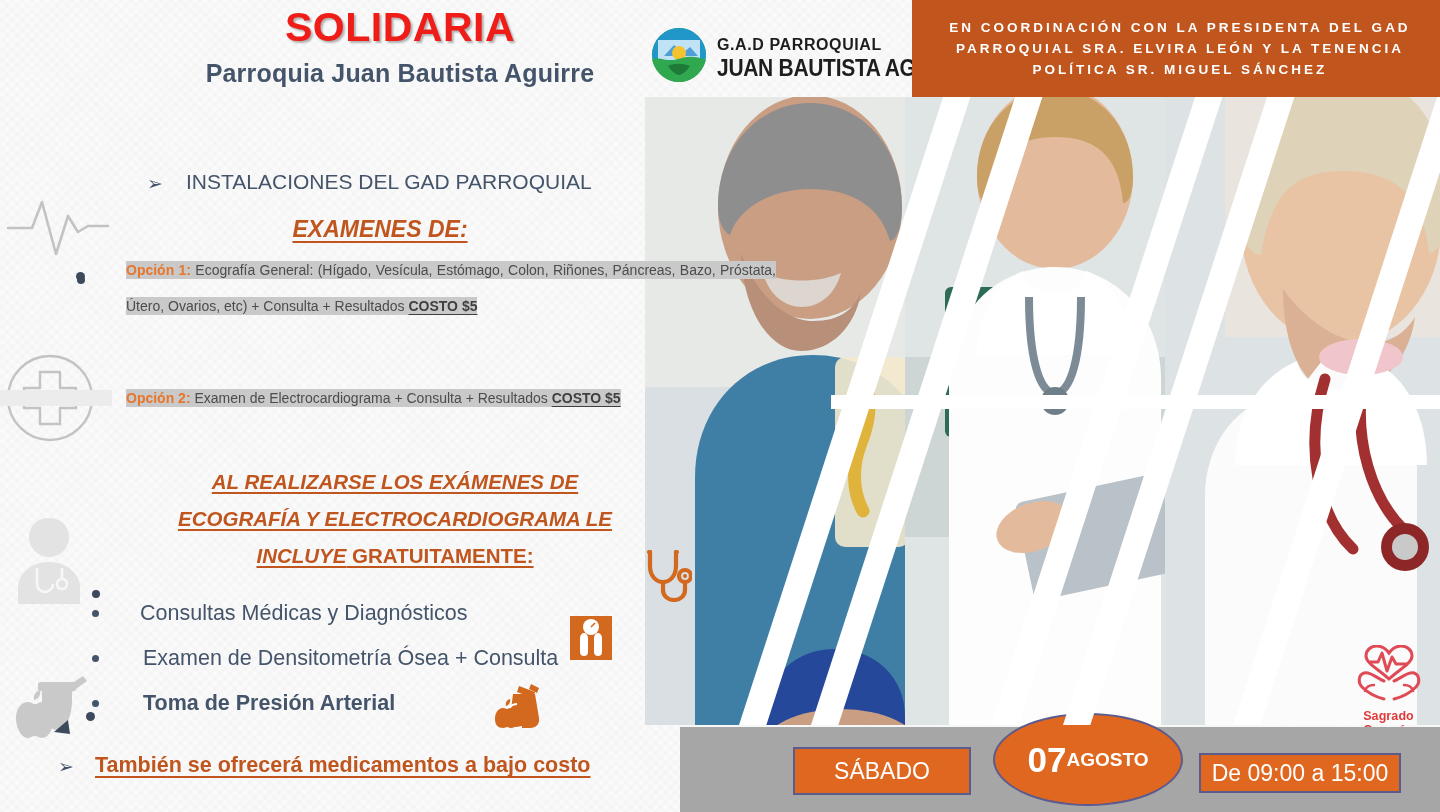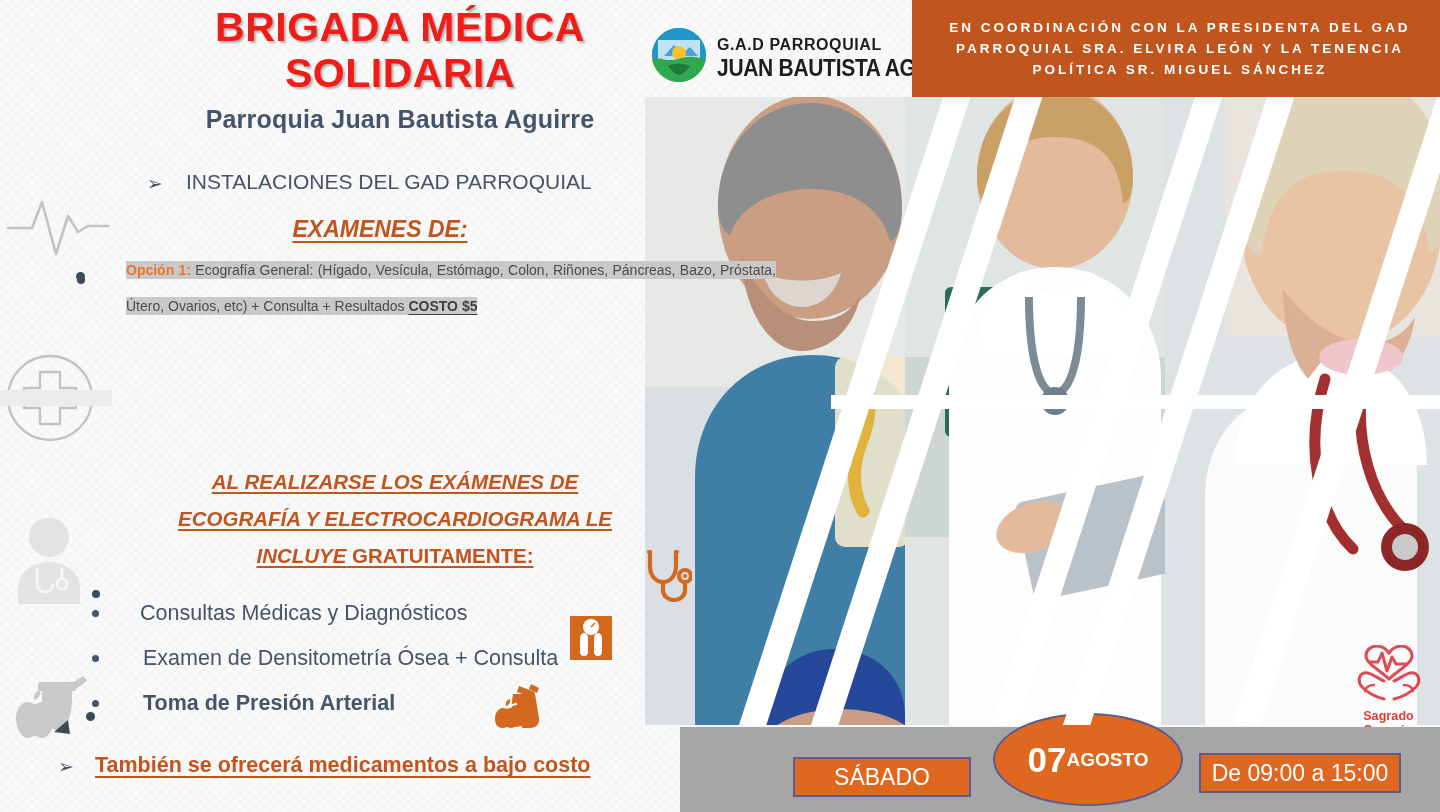--- a/index.html
+++ b/index.html
@@ -118,21 +118,21 @@
   
   .sagrado { position: absolute; left: 1337px; top: 645px; text-align: center; }
   .sagrado-label { color: #e03a3a; font-weight: bold; font-size: 12.5px; margin-top: -2px; letter-spacing: .1px; }
 
   
   .datebar { position: absolute; left: 680px; top: 727px; width: 760px; height: 85px; background: #a6a6a6; }
   .date-box {
     position: absolute; background: #e0671f; border: 2px solid #5b5b8e;
     color: #ffffff; font-size: 23px; display: flex; align-items: center; justify-content: center;
   }
-  #box-dia  { left: 113px; top: 30px; width: 178px; height: 40px; }
+  #box-dia  { left: 113px; top: 20px; width: 178px; height: 48px; }
   #box-hora { left: 519px; top: 26px; width: 202px; height: 40px; }
   .date-oval {
     position: absolute; left: 993px; top: 713px; width: 190px; height: 93px;
     background: #e0671f; border: 2px solid #5b5b8e; border-radius: 50%;
     display: flex; flex-direction: row; align-items: center; justify-content: center;
     color: #ffffff;
   }
   .oval-day { font-size: 35px; font-weight: bold; line-height: 34px; }
   .oval-month { font-size: 19px; font-weight: bold; line-height: 22px; }
 </style>
@@ -180,21 +180,20 @@
         <path d="M57 16l18-12 4 5-18 13z"></path>
         <path d="M20 30c-7 0-12 7-12 16s5 20 12 20c3 0 4-2 7-2s4 2 7 2c7 0 12-11 12-20s-5-16-12-16c-3 0-4 2-7 2s-4-2-7-2z"></path>
         <path d="M26 28c-1-5 2-9 6-10 1 4-1 9-6 10z"></path>
       </g>
       <path d="M60 48l-14 12 16 2z" fill="#3d4a5c"></path>
     </svg>
   </div>
   <div class="dot" style="left:86px; top:712px; width:9px; height:9px;"></div>
 
   <div class="title-block">
-    <div class="main-title">BRIGADA MÉDICA</div>
     <div class="main-title">SOLIDARIA</div>
     <div class="sub-title">Parroquia  Juan Bautista Aguirre</div>
   </div>
 
   <div class="gad-logo">
     <span>
       <svg width="62" height="58" viewBox="0 0 62 58">
         <circle cx="31" cy="29" r="27" fill="#2fa84f"></circle>
         <path d="M4 29a27 27 0 0 1 54 0c0 8-6 10-12 10S31 33 24 35 4 38 4 29z" fill="#2196c9"></path>
         <path d="M10 14h42v20H10z" fill="#bfe3f5"></path>
@@ -277,20 +276,23 @@
   <span class="bullet-arrow" style="left:147px; top:172px;">➢</span>
   <div class="inst-line">INSTALACIONES DEL GAD PARROQUIAL</div>
 
   <div class="examenes">EXAMENES DE:</div>
 
   <div class="dot" style="left:77px; top:276px; width:8px; height:8px;"></div>
   <div class="opt-block" id="opt1">
     <span class="hl"><span class="opt-label">Opción 1:</span><span> Ecografía General: (Hígado, Vesícula, Estómago, Colon, Riñones, Páncreas, Bazo, Próstata, Útero, Ovarios, etc) + Consulta + Resultados </span><span class="costo">COSTO $5</span></span>
   </div>
 
+  <div class="opt-block" id="opt2">
+    <span class="hl"><span class="opt-label">Opción 2:</span><span> Examen de Electrocardiograma + Consulta + Resultados  </span><span class="costo">COSTO $5</span></span>
+  </div>
 
   <div class="free-head">
     <div><span>AL REALIZARSE LOS EXÁMENES DE</span></div>
     <div><span>ECOGRAFÍA Y ELECTROCARDIOGRAMA LE</span></div>
     <div><span>INCLUYE</span><span class="nrm" style="text-decoration:underline; text-underline-offset:3px;"> GRATUITAMENTE:</span></div>
   </div>
 
   <div class="benefits">
     <div class="ben-row" id="ben0">
       <span class="ben-dot"></span>

